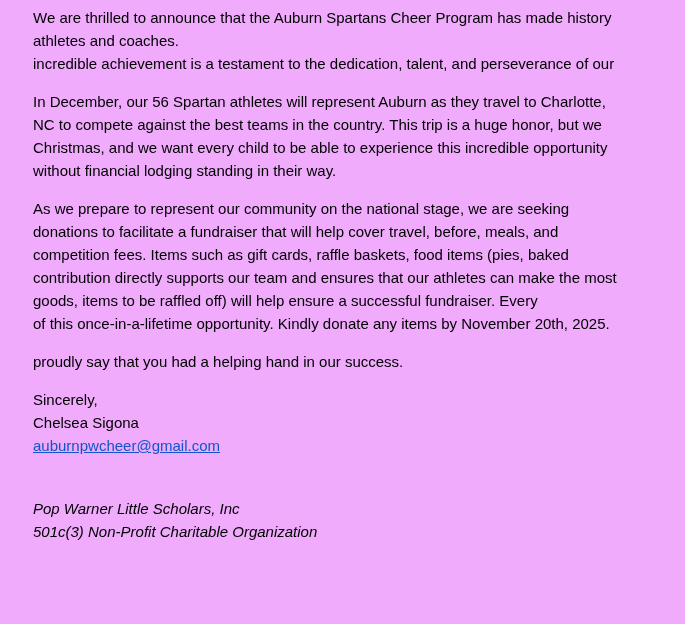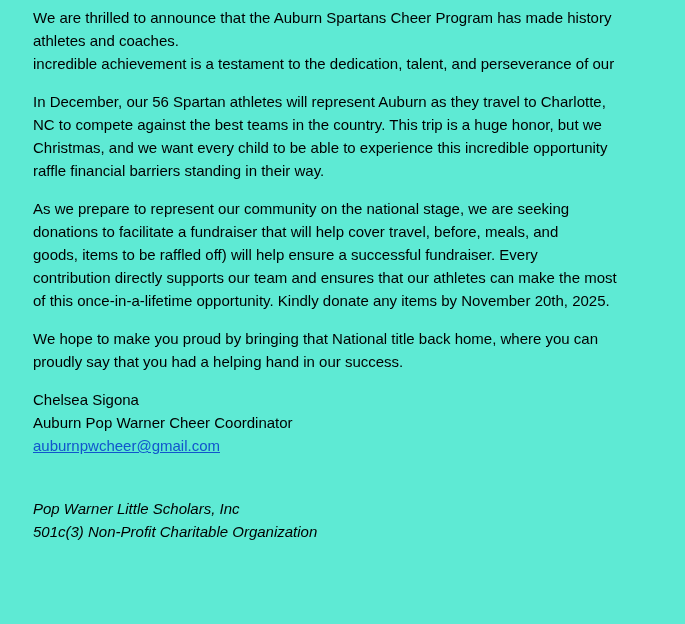--- a/index.html
+++ b/index.html
@@ -10,21 +10,21 @@
   .letter {
     position: relative;
     width: 685px;
     height: 624px;
     box-sizing: border-box;
     padding: 6px 18px 0 33px;
     font-family: "Liberation Sans", sans-serif;
     font-size: 15px;
     line-height: 23px;
     color: #000000;
-    background: #5eead4;
+    background: #f0abfc;
     overflow: hidden;
   }
   .para {
     margin: 0 0 15px 0;
   }
   .line {
     white-space: nowrap;
   }
   .sig-block {
     margin: 0 0 15px 0;
@@ -48,39 +48,39 @@
   <div class="para">
     <div class="line">We are thrilled to announce that the Auburn Spartans Cheer Program has made history</div>
     <div class="line">athletes and coaches.</div>
     <div class="line">incredible achievement is a testament to the dedication, talent, and perseverance of our</div>
   </div>
 
   <div class="para">
     <div class="line">In December, our 56 Spartan athletes will represent Auburn as they travel to Charlotte,</div>
     <div class="line">NC to compete against the best teams in the country. This trip is a huge honor, but we</div>
     <div class="line">Christmas, and we want every child to be able to experience this incredible opportunity</div>
-    <div class="line">raffle financial barriers standing in their way.</div>
+    <div class="line">without financial lodging standing in their way.</div>
   </div>
 
   <div class="para">
     <div class="line">As we prepare to represent our community on the national stage, we are seeking</div>
     <div class="line">donations to facilitate a fundraiser that will help cover travel, before, meals, and</div>
+    <div class="line">competition fees. Items such as gift cards, raffle baskets, food items (pies, baked</div>
+    <div class="line">contribution directly supports our team and ensures that our athletes can make the most</div>
     <div class="line">goods, items to be raffled off) will help ensure a successful fundraiser. Every</div>
-    <div class="line">contribution directly supports our team and ensures that our athletes can make the most</div>
     <div class="line">of this once-in-a-lifetime opportunity. Kindly donate any items by November 20th, 2025.</div>
   </div>
 
   <div class="para">
-    <div class="line">We hope to make you proud by bringing that National title back home, where you can</div>
     <div class="line">proudly say that you had a helping hand in our success.</div>
   </div>
 
   <div class="sig-block">
+    <div class="line">Sincerely,</div>
     <div class="line">Chelsea Sigona</div>
-    <div class="line">Auburn Pop Warner Cheer Coordinator</div>
     <div class="line"><a class="email-link">auburnpwcheer@gmail.com</a></div>
   </div>
 
   <div class="org-footer">
     <div class="line">Pop Warner Little Scholars, Inc</div>
     <div class="line">501c(3) Non-Profit Charitable Organization</div>
   </div>
 
 </div>
 

